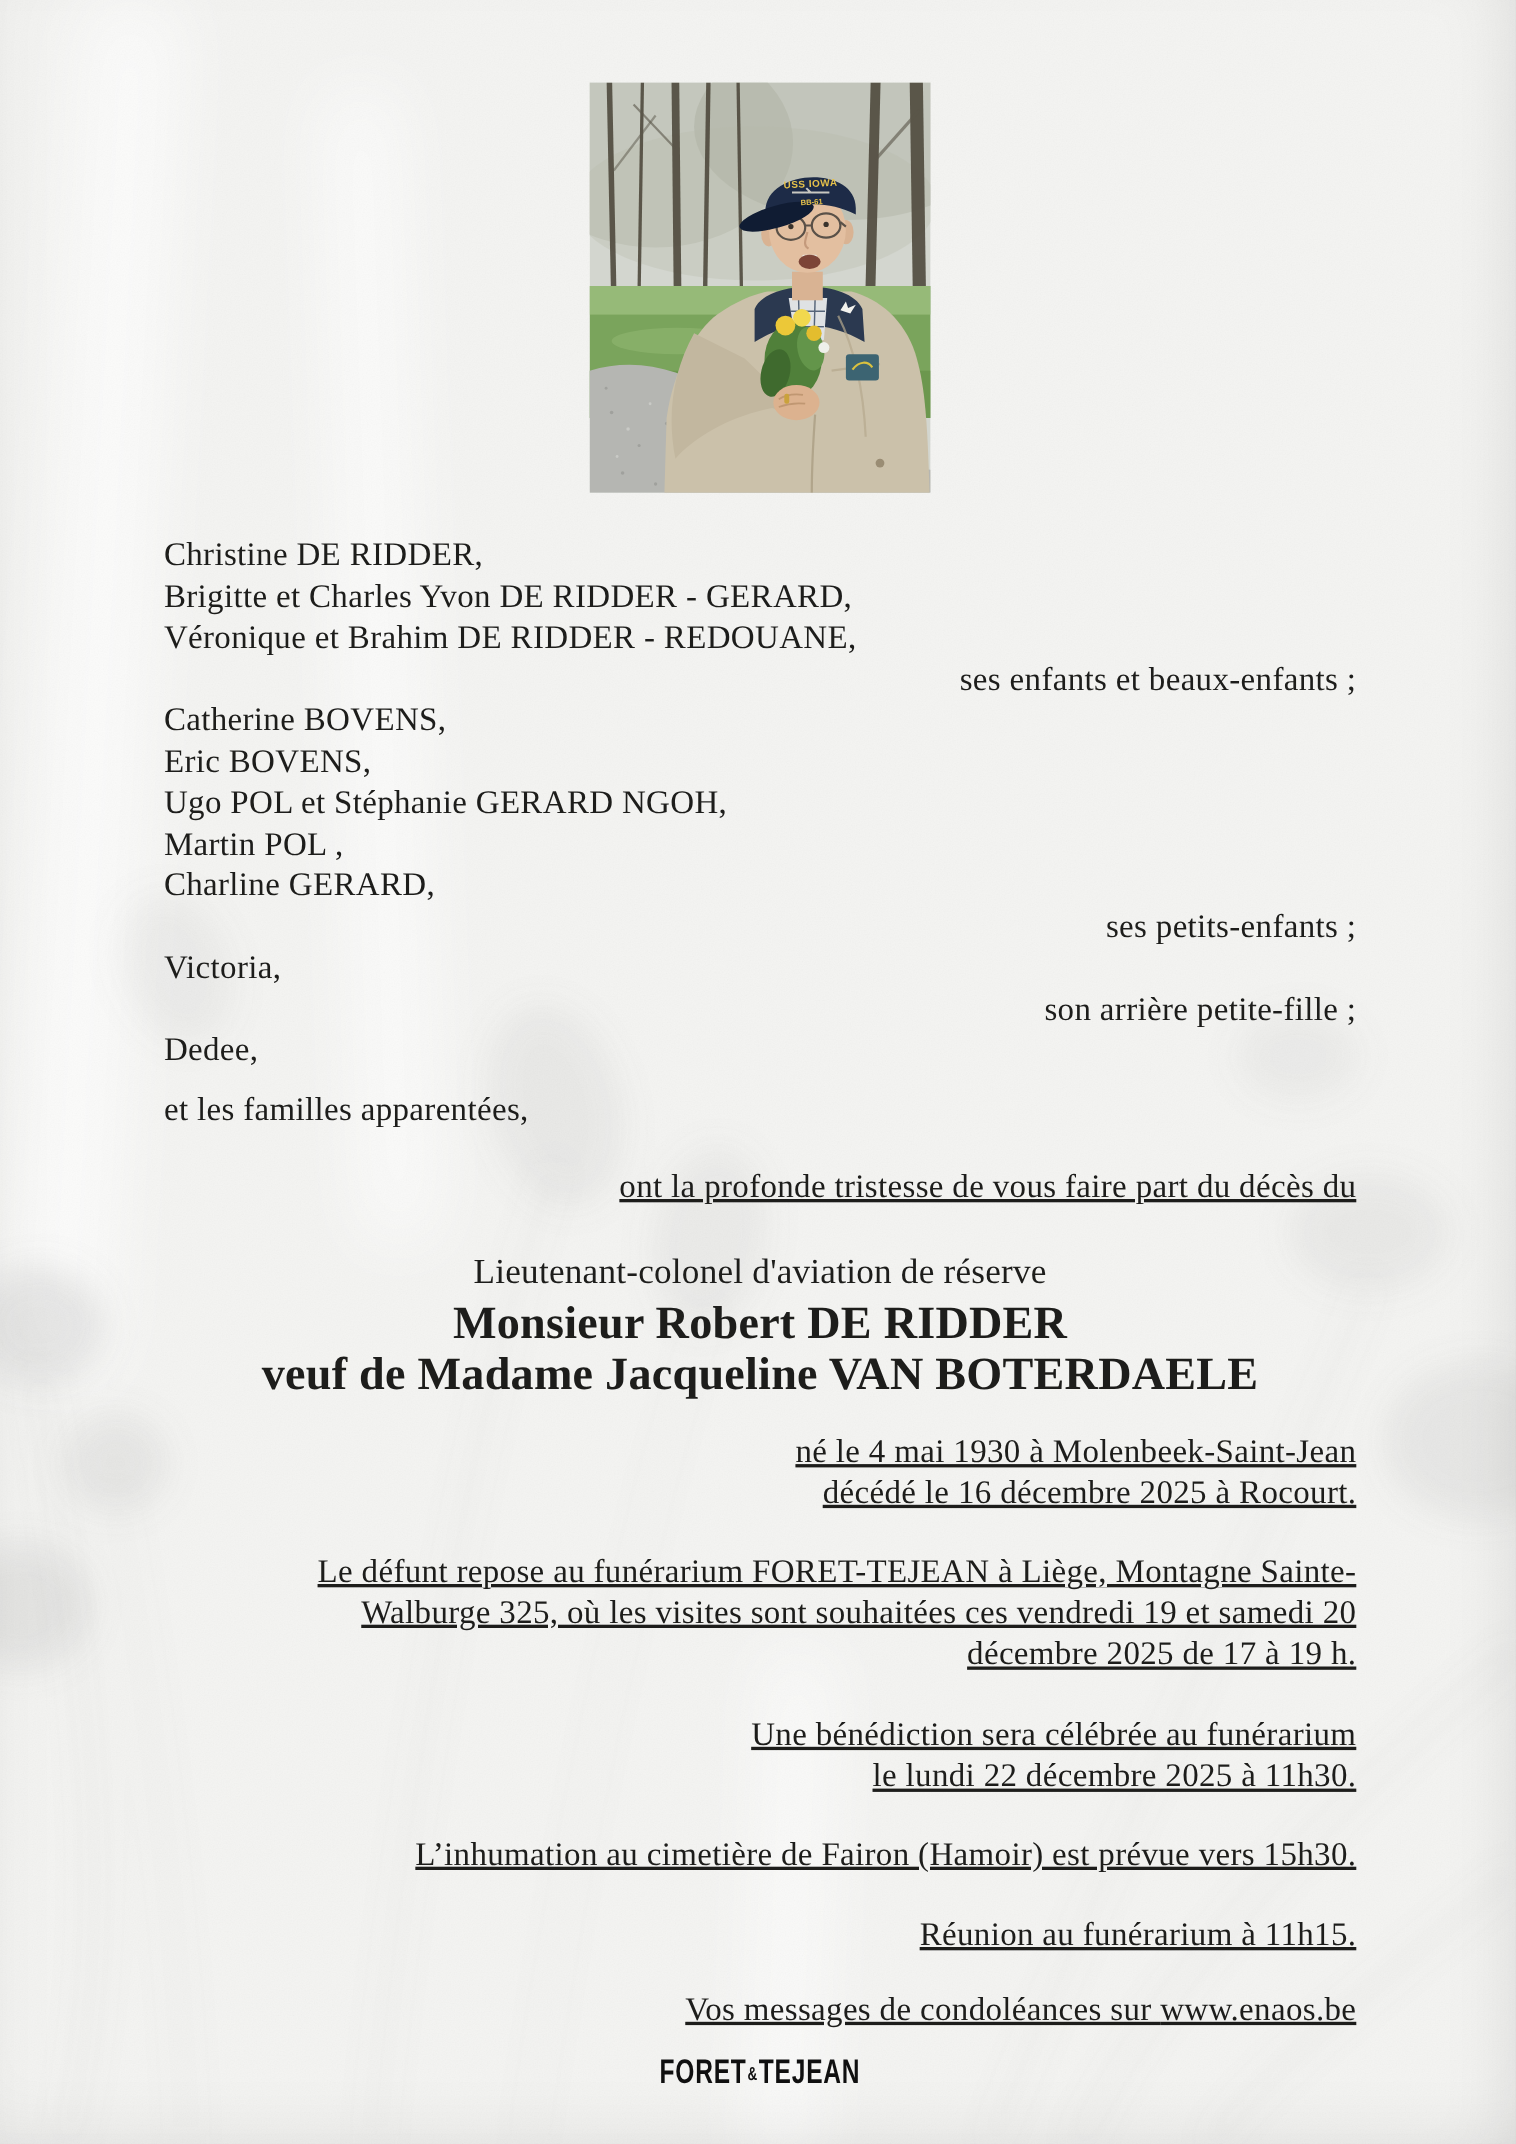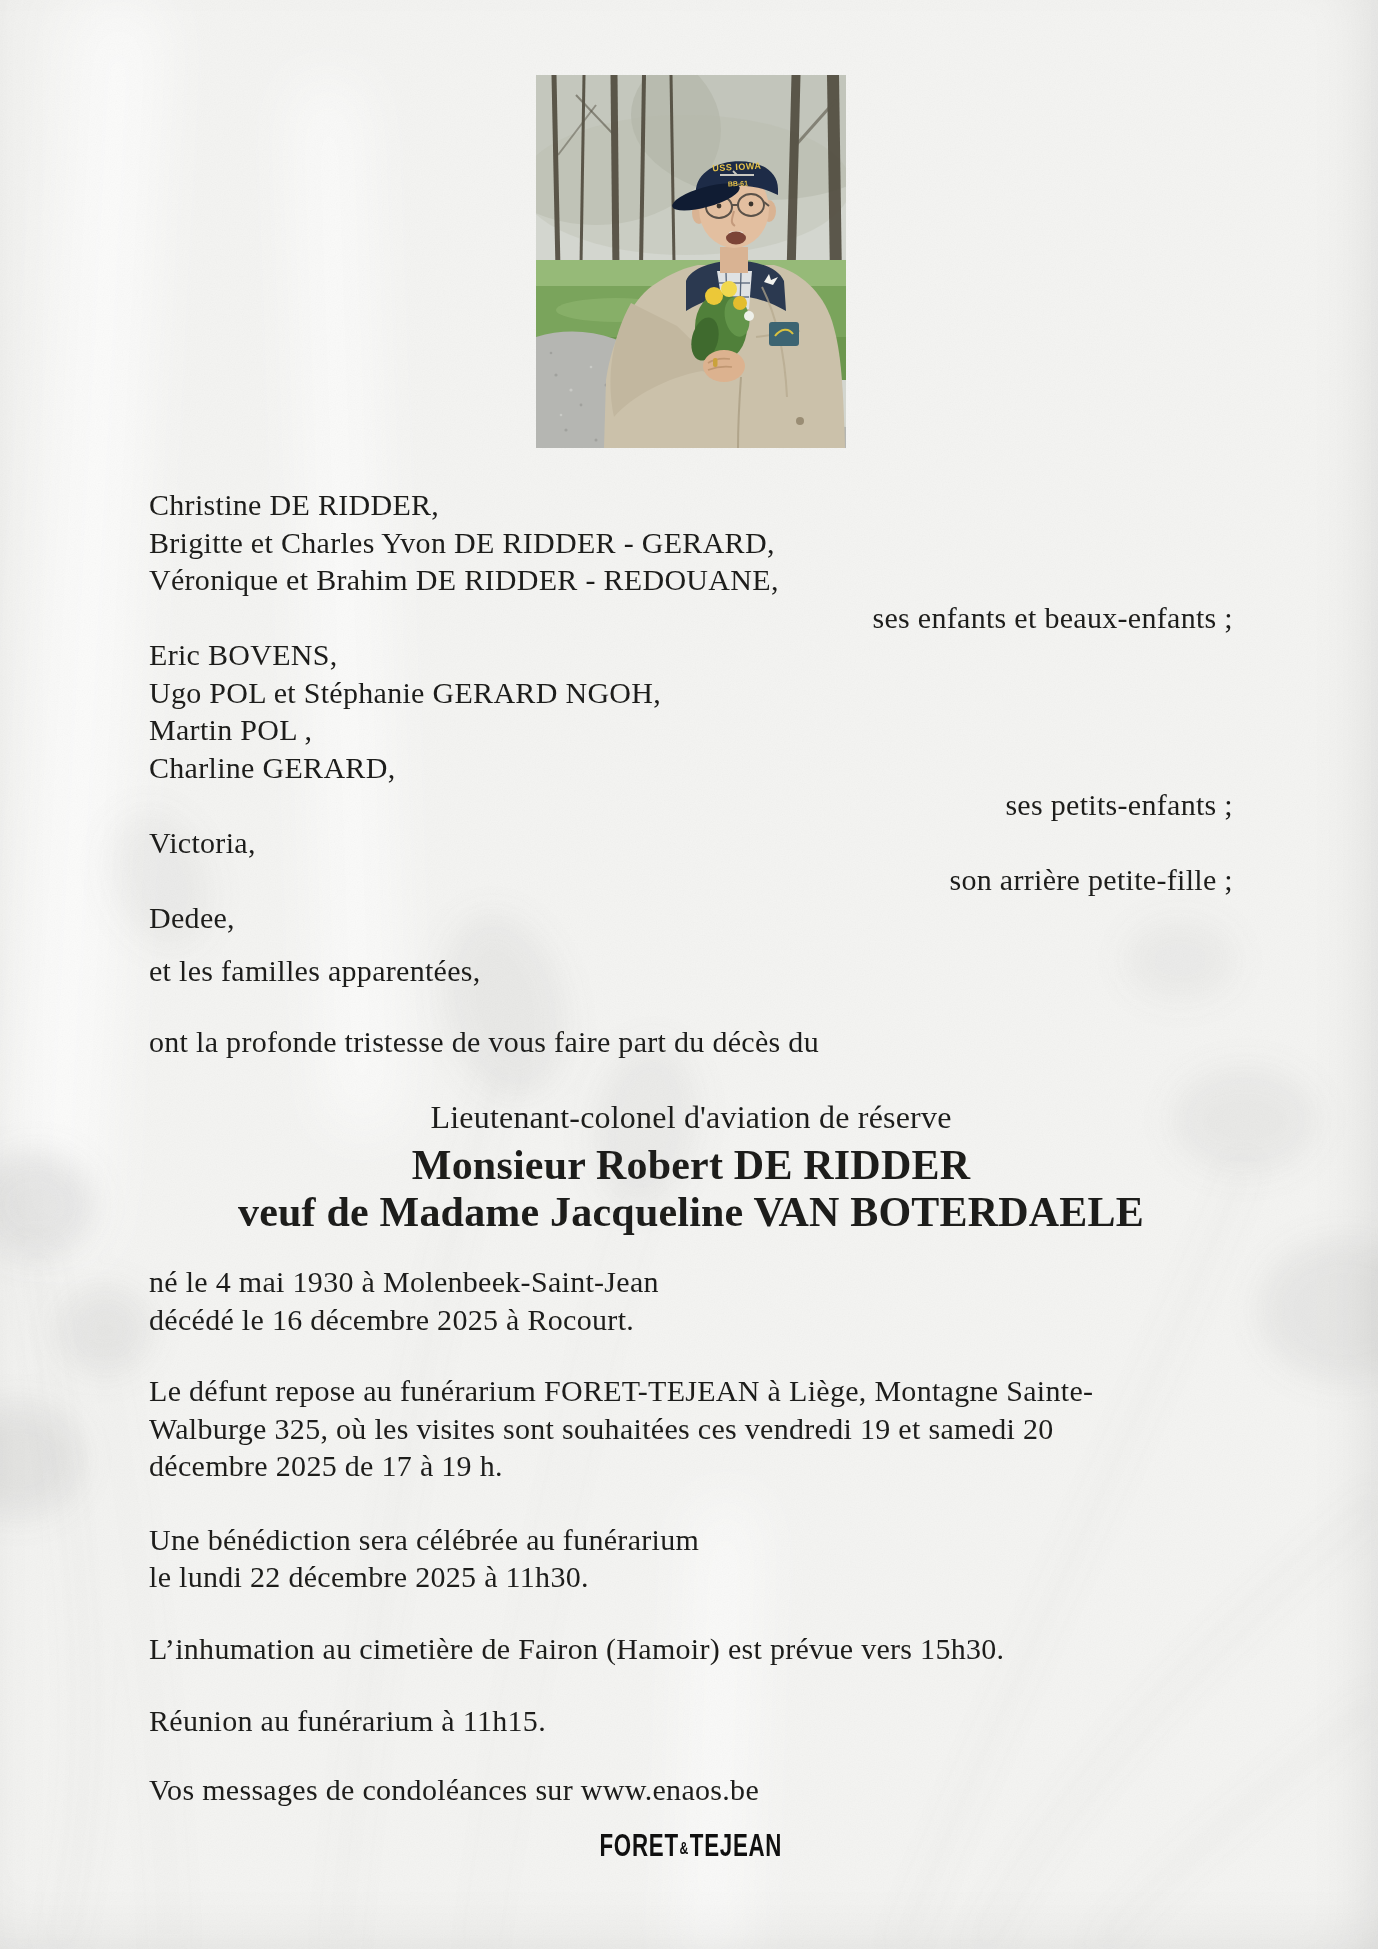--- a/index.html
+++ b/index.html
@@ -15,21 +15,21 @@
                inset 50px 0 90px -70px rgba(0,0,0,.05);
   }
   .watermark,.texture{position:absolute;inset:0;pointer-events:none;}
   .texture{opacity:.9;}
   .content{position:relative;padding:0 145px 0 149px;}
   .photo-wrap{margin:75px auto 0;width:310px;height:373px;}
   .photo-wrap svg{display:block;width:310px;height:373px;}
   .family{margin-top:38px;}
   .line{font-size:30px;line-height:37.5px;letter-spacing:.3px;}
   .right{text-align:right;}
-  .center{text-align:left;}
+  .center{text-align:right;text-decoration:underline;}
   .gap{margin-top:16px;}
   .announce{margin-top:33px;}
   .rank{margin-top:36px;font-weight:400;font-size:32px;line-height:43px;text-align:center;letter-spacing:.2px;}
   .name{margin:0;font-weight:700;font-size:42px;line-height:52px;text-align:center;letter-spacing:.2px;}
   .widower{font-weight:700;font-size:42px;line-height:42px;text-align:center;letter-spacing:.2px;}
   .dates{margin-top:30px;}
   .para1{margin-top:34px;}
   .para2{margin-top:36px;}
   .inhumation{margin-top:34px;}
   .reunion{margin-top:35px;}
@@ -209,20 +209,21 @@
           </g>
         </g>
       </svg>
     </div>
 
     <div class="family">
       <div class="line">Christine DE RIDDER,</div>
       <div class="line">Brigitte et Charles Yvon DE RIDDER - GERARD,</div>
       <div class="line">Véronique et Brahim DE RIDDER - REDOUANE,</div>
       <div class="line right">ses enfants et beaux-enfants ;</div>
+      <div class="line">Catherine BOVENS,</div>
       <div class="line">Eric BOVENS,</div>
       <div class="line">Ugo POL et Stéphanie GERARD NGOH,</div>
       <div class="line">Martin POL ,</div>
       <div class="line">Charline GERARD,</div>
       <div class="line right">ses petits-enfants ;</div>
       <div class="line">Victoria,</div>
       <div class="line right">son arrière petite-fille ;</div>
       <div class="line">Dedee,</div>
       <div class="line gap">et les familles apparentées,</div>
     </div>

